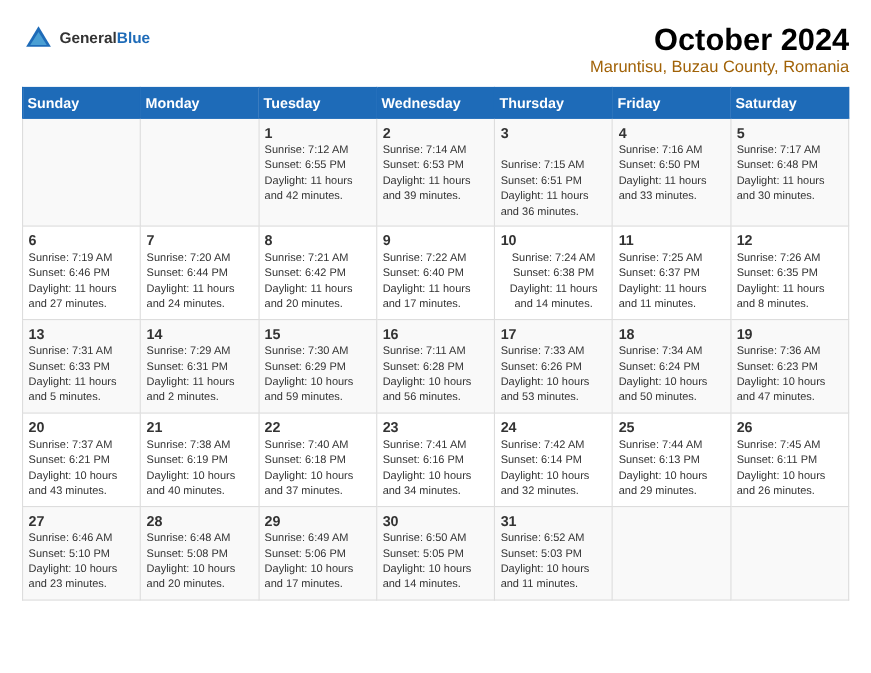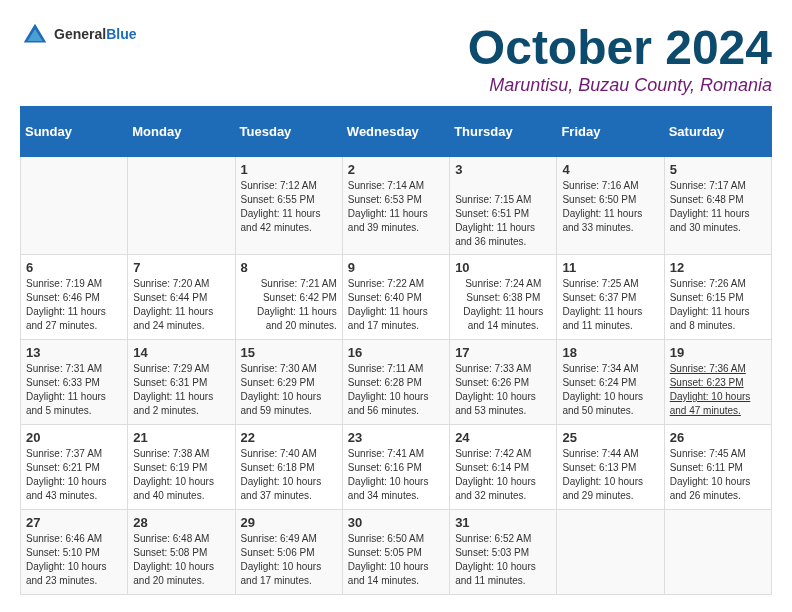--- a/index.html
+++ b/index.html
@@ -37,40 +37,39 @@
       color: #1e6bb8;
     }
     .logo-icon {
       width: 30px;
       height: 30px;
     }
     .title-block {
       text-align: right;
     }
     .month-title {
-      font-size: 48px;
-      font-weight: bold;
-      color: #0c4a6e;
+      font-size: 28px;
+      font-weight: bold;
+      color: #000000;
     }
     .subtitle {
-      font-size: 18px;
-      color: #701a75;
-      font-style: italic;
+      font-size: 15px;
+      color: #a16207;
     }
     table {
       width: 100%;
       border-collapse: collapse;
       table-layout: fixed;
     }
     thead tr {
       background-color: #1e6bb8;
       color: white;
     }
     thead th {
-      padding: 17px 4px;
+      padding: 6px 4px;
       font-size: 13px;
       font-weight: bold;
       text-align: left;
       border: 1px solid #1e6bb8;
     }
     tbody tr {
       background: #fff;
     }
     tbody tr:nth-child(odd) {
       background: #f9f9f9;
@@ -170,21 +169,21 @@
 Daylight: 11 hours and 27 minutes.</div>
         </td>
         <td>
           <span class="day-number">7</span>
           <div class="day-info" style="white-space: pre-line;">Sunrise: 7:20 AM
 Sunset: 6:44 PM
 Daylight: 11 hours and 24 minutes.</div>
         </td>
         <td>
           <span class="day-number">8</span>
-          <div class="day-info" style="white-space: pre-line; text-align: right;">Sunrise: 7:21 AM
+          <div class="day-info" style="white-space: pre-line;">Sunrise: 7:21 AM
 Sunset: 6:42 PM
 Daylight: 11 hours and 20 minutes.</div>
         </td>
         <td>
           <span class="day-number">9</span>
           <div class="day-info" style="white-space: pre-line;">Sunrise: 7:22 AM
 Sunset: 6:40 PM
 Daylight: 11 hours and 17 minutes.</div>
         </td>
         <td>
@@ -195,21 +194,21 @@
         </td>
         <td>
           <span class="day-number">11</span>
           <div class="day-info" style="white-space: pre-line;">Sunrise: 7:25 AM
 Sunset: 6:37 PM
 Daylight: 11 hours and 11 minutes.</div>
         </td>
         <td>
           <span class="day-number">12</span>
           <div class="day-info" style="white-space: pre-line;">Sunrise: 7:26 AM
-Sunset: 6:15 PM
+Sunset: 6:35 PM
 Daylight: 11 hours and 8 minutes.</div>
         </td>
       </tr>
       <tr>
         <td>
           <span class="day-number">13</span>
           <div class="day-info" style="white-space: pre-line;">Sunrise: 7:31 AM
 Sunset: 6:33 PM
 Daylight: 11 hours and 5 minutes.</div>
         </td>
@@ -238,21 +237,21 @@
 Daylight: 10 hours and 53 minutes.</div>
         </td>
         <td>
           <span class="day-number">18</span>
           <div class="day-info" style="white-space: pre-line;">Sunrise: 7:34 AM
 Sunset: 6:24 PM
 Daylight: 10 hours and 50 minutes.</div>
         </td>
         <td>
           <span class="day-number">19</span>
-          <div class="day-info" style="white-space: pre-line; text-decoration: underline;">Sunrise: 7:36 AM
+          <div class="day-info" style="white-space: pre-line;">Sunrise: 7:36 AM
 Sunset: 6:23 PM
 Daylight: 10 hours and 47 minutes.</div>
         </td>
       </tr>
       <tr>
         <td>
           <span class="day-number">20</span>
           <div class="day-info" style="white-space: pre-line;">Sunrise: 7:37 AM
 Sunset: 6:21 PM
 Daylight: 10 hours and 43 minutes.</div>

